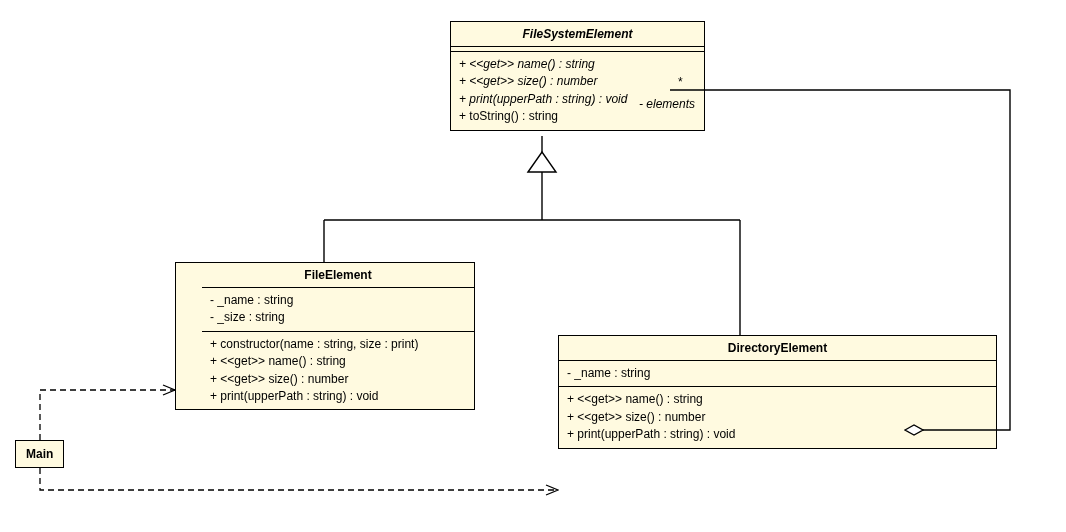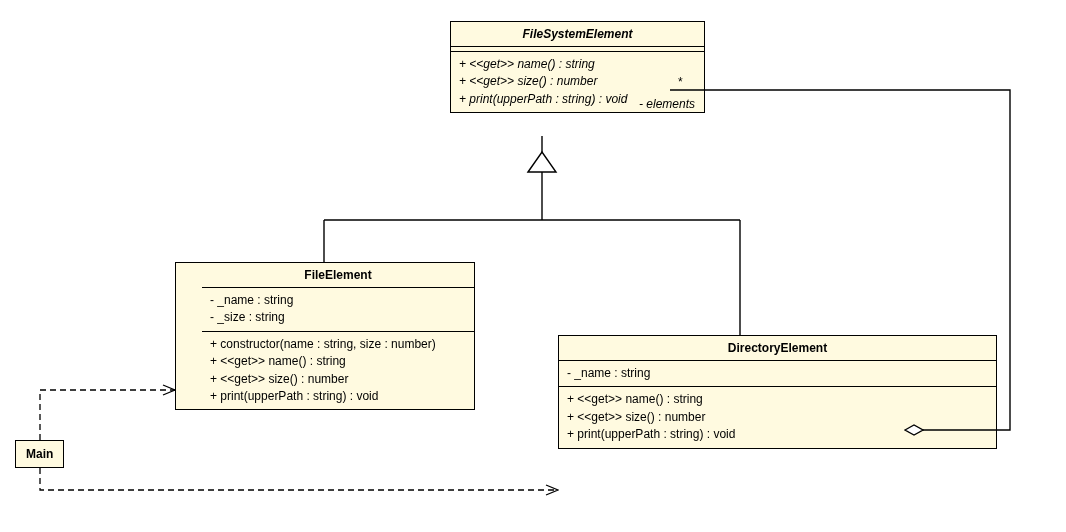--- a/index.html
+++ b/index.html
@@ -64,31 +64,32 @@
 
 <div class="canvas">
 
   <div class="class-box" style="left:415px; top:21px; width:255px;margin-left:35px;">
     <div class="class-title abstract">FileSystemElement</div>
     <div class="section" style="height:4px; padding:0;"></div>
     <div class="section">
       <div class="row italic">+ &lt;&lt;get&gt;&gt; name() : string</div>
       <div class="row italic">+ &lt;&lt;get&gt;&gt; size() : number</div>
       <div class="row italic">+ print(upperPath : string) : void</div>
+      <div class="row">+ toString() : string</div>
     </div>
   </div>
 
   <div class="class-box" style="left:175px; top:262px; width:300px;padding-left:26px;">
     <div class="class-title">FileElement</div>
     <div class="section">
       <div class="row">- _name : string</div>
       <div class="row">- _size : string</div>
     </div>
     <div class="section">
-      <div class="row">+ constructor(name : string, size : number)</div>
+      <div class="row">+ constructor(name : string, size : print)</div>
       <div class="row">+ &lt;&lt;get&gt;&gt; name() : string</div>
       <div class="row">+ &lt;&lt;get&gt;&gt; size() : number</div>
       <div class="row">+ print(upperPath : string) : void</div>
     </div>
   </div>
 
   <div class="class-box" style="left:558px; top:335px; width:439px;">
     <div class="class-title">DirectoryElement</div>
     <div class="section">
       <div class="row">- _name : string</div>

